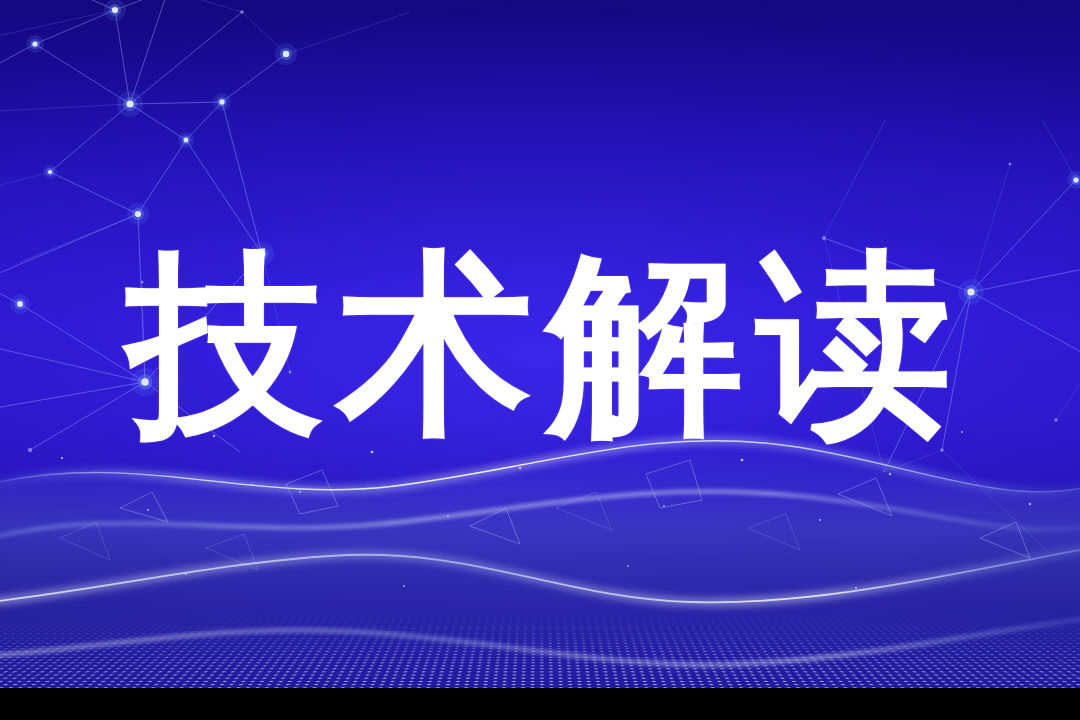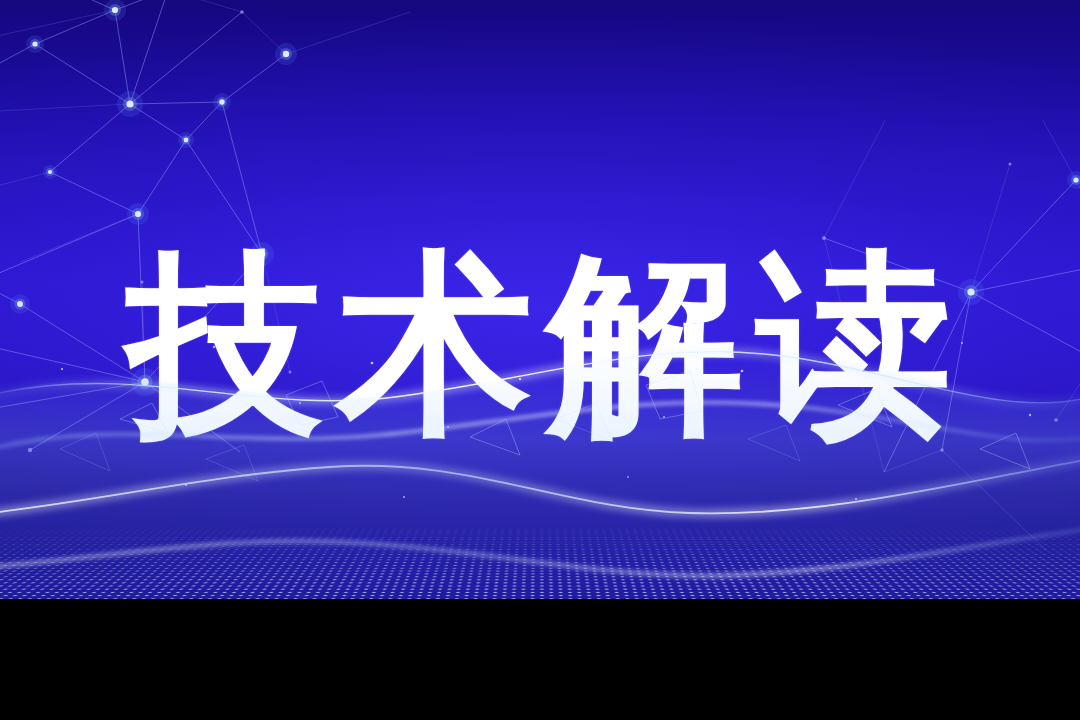--- a/index.html
+++ b/index.html
@@ -3,21 +3,21 @@
 <meta charset="utf-8">
 <title>技术解读</title>
 <style>
   html,body{margin:0;padding:0;background:#000;}
   body{
     font-family:"DejaVu Sans","Liberation Sans",sans-serif;
   }
   #stage{
     position:relative;
     width:1080px;
-    height:599px;
+    height:688px;
     overflow:hidden;
     background:#0369a1;
   }
 
   
   .bg-grad{
     position:absolute; inset:0;
     background:linear-gradient(180deg,
       #15077e 0%,
       #190a92 9%,

